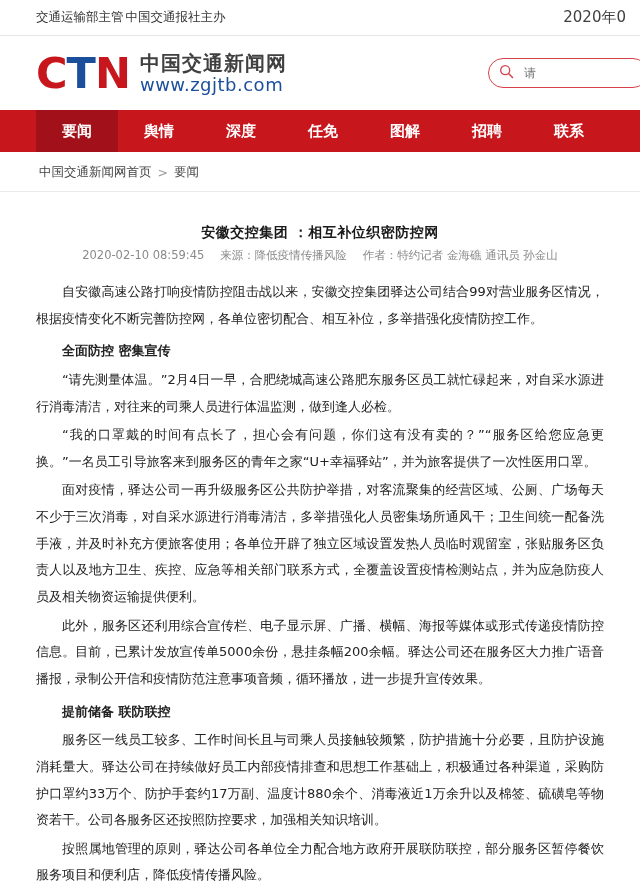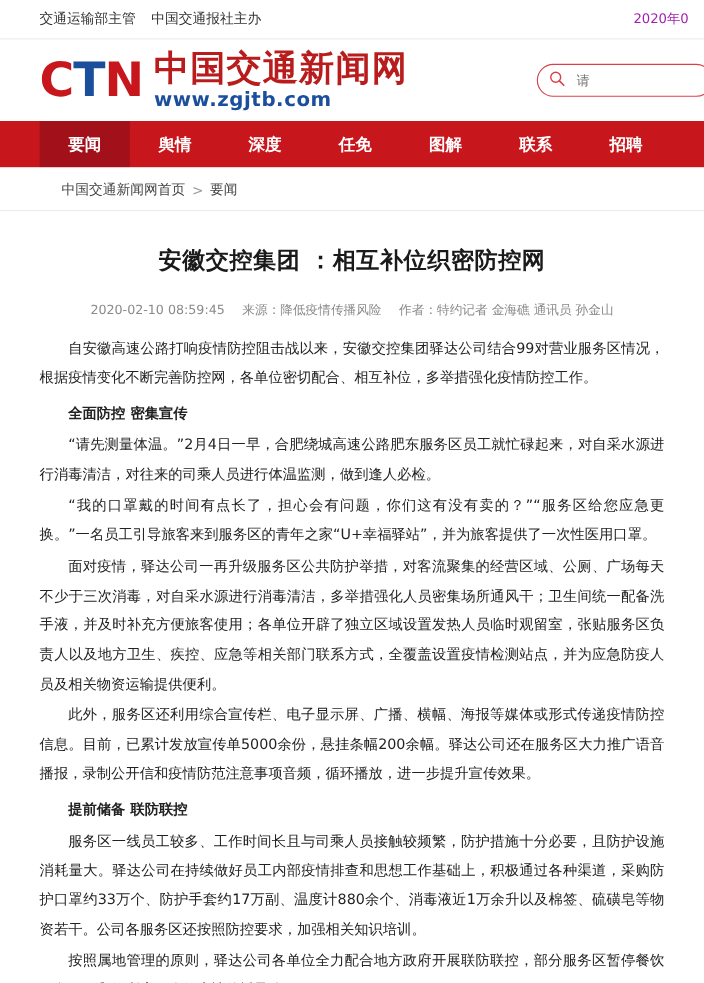--- a/index.html
+++ b/index.html
@@ -16,23 +16,23 @@
   .topbar {
     height: 36px;
     background: #ffffff;
     border-bottom: 1px solid #e6e6e6;
     display: flex;
     align-items: center;
     padding: 0 14px 0 36px;
     font-size: 12.5px;
     color: #333;
   }
-  .topbar .left { display: flex; gap: 14px; align-items: flex-end; white-space: nowrap; }
+  .topbar .left { display: flex; gap: 2px; align-items: flex-end; white-space: nowrap; }
   .topbar .spacer { flex: 1; }
-  .topbar .right { color: #a21caf; font-size: 12px; white-space: nowrap; overflow: hidden; }
+  .topbar .right { color: #404040; font-size: 15px; white-space: nowrap; overflow: hidden; }
 
   
   .masthead {
     background: #ffffff;
     height: 74px;
     display: flex;
     align-items: center;
     padding: 0 0 0 36px;
     position: relative;
   }
@@ -55,29 +55,30 @@
     color: #c8161d;
     line-height: 0.95;
   }
   .ctn-letters .t-blue { color: #1b4f9c; }
   .ctn-name {
     display: flex;
     flex-direction: column;
     justify-content: center;
   }
   .ctn-name .cn {
-    font-size: 32px;
-    font-weight: 700;
-    color: #b91c1c;
+    font-size: 20px;
+    font-weight: 700;
+    color: #404040;
     letter-spacing: 1px;
     line-height: 1.1;
+    text-align: right;
   }
   .ctn-name .en {
     font-size: 18px;
-    font-weight: 700;
+    font-weight: 400;
     color: #1b4f9c;
     letter-spacing: 0.5px;
     font-family: "DejaVu Sans", "Liberation Sans", sans-serif;
   }
   .search-box {
     position: absolute;
     right: -8px;
     top: 22px;
     width: 160px;
     height: 30px;
@@ -115,39 +116,39 @@
     display: flex;
     align-items: center;
     padding: 0 26px;
     white-space: nowrap;
     cursor: pointer;
   }
   .nav-item.active { background: #a2101a; }
 
   
   .breadcrumb {
-    padding: 12px 36px 10px 56px;
+    padding: 12px 36px 10px 39px;
     font-size: 12.5px;
     color: #444;
     border-bottom: 1px solid #eaeaea;
     display: flex;
     align-items: center;
     gap: 6px;
   }
   .breadcrumb .sep { color: #999; }
   .breadcrumb a { color: #444; text-decoration: none; }
 
   
   .article { padding: 22px 36px 30px 36px; }
   .article h1 {
-    font-size: 21px;
+    font-size: 14px;
     font-weight: 700;
     color: #1a1a1a;
     text-align: center;
-    margin: 8px 0 20px 0;
+    margin: 8px 0 5px 0;
     line-height: 1.5;
     letter-spacing: 0.5px;
   }
   .meta {
     text-align: center;
     font-size: 11.5px;
     color: #8a8a8a;
     margin-bottom: 16px;
     display: flex;
     justify-content: center;
@@ -217,24 +218,24 @@
   <div class="nav-item">
       <span>深度</span>
     </div>
   <div class="nav-item">
       <span>任免</span>
     </div>
   <div class="nav-item">
       <span>图解</span>
     </div>
   <div class="nav-item">
+      <span>招聘</span>
+    </div>
+  <div class="nav-item">
       <span>联系</span>
-    </div>
-  <div class="nav-item">
-      <span>招聘</span>
     </div>
 </div>
 
 <div class="breadcrumb">
   <a href="#">中国交通新闻网首页</a>
   <span class="sep">&gt;</span>
   <span>要闻</span>
 </div>
 
 <div class="article">

